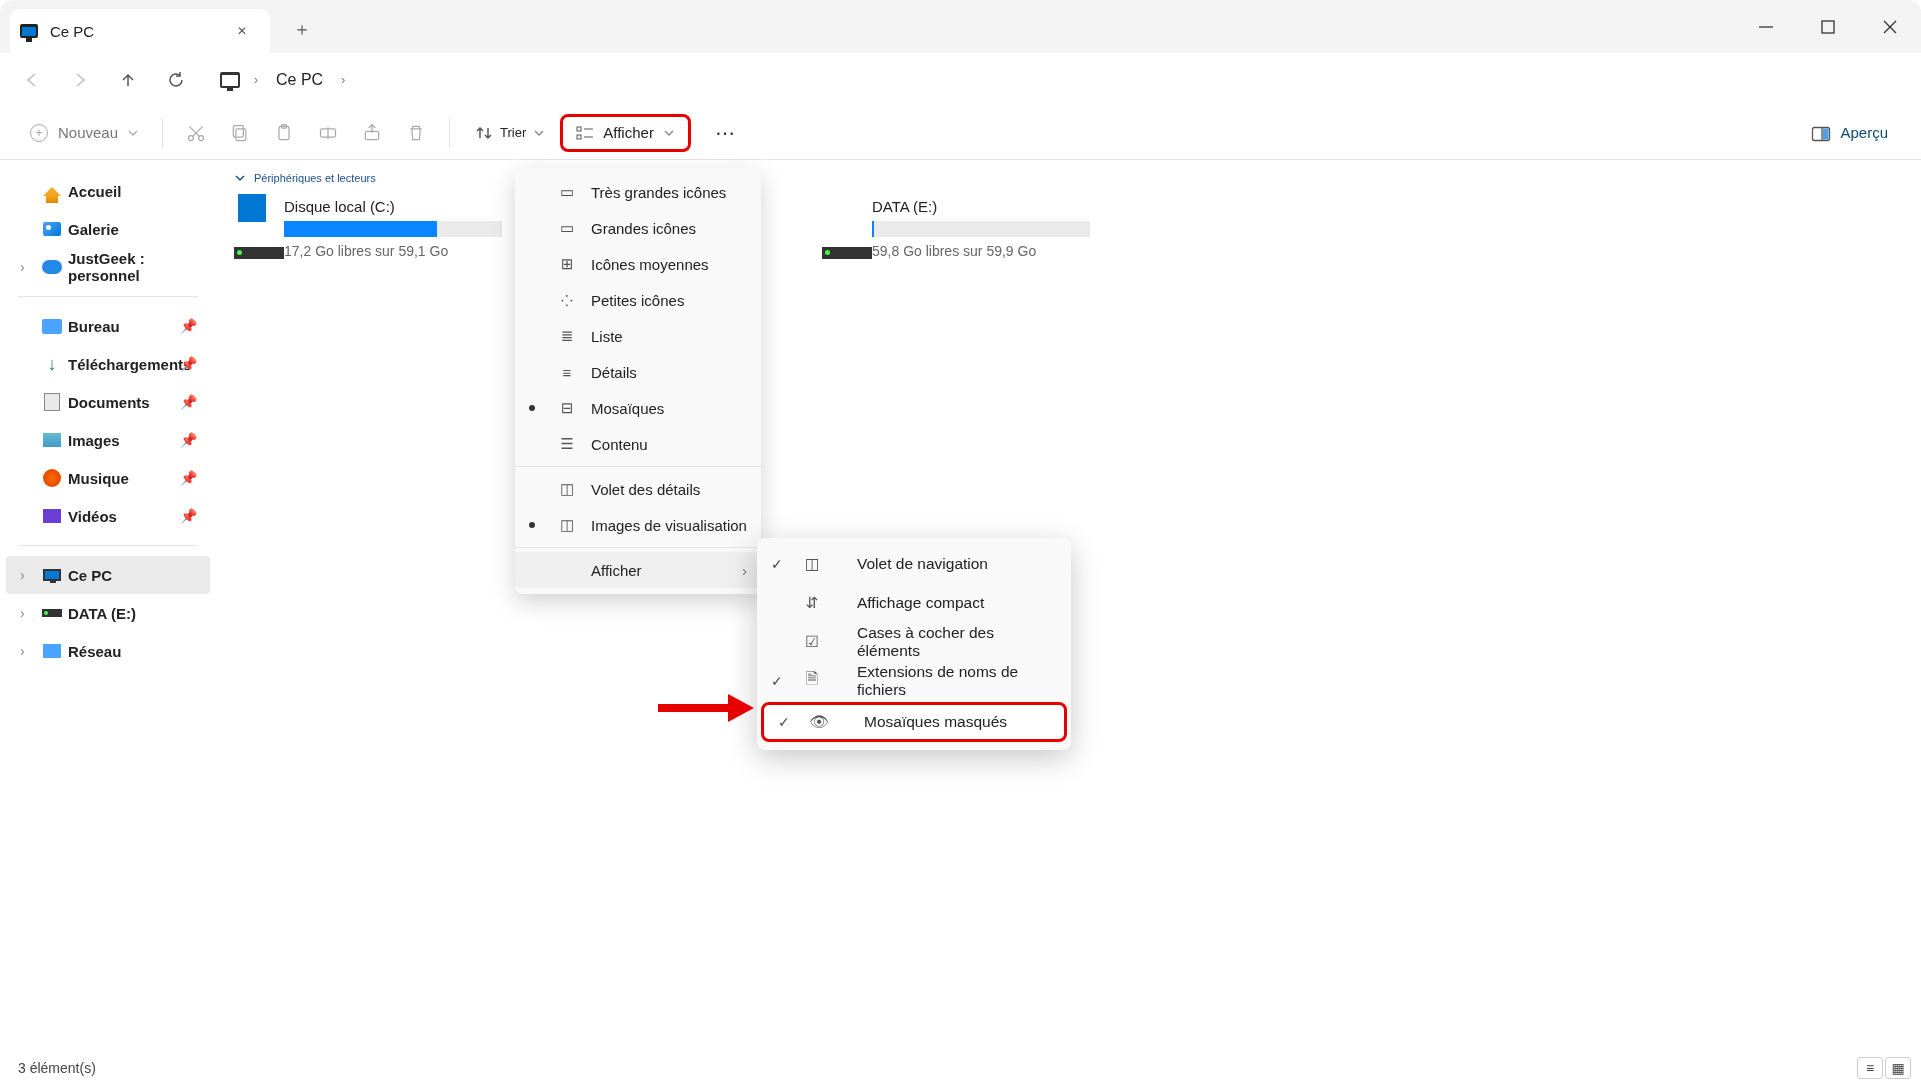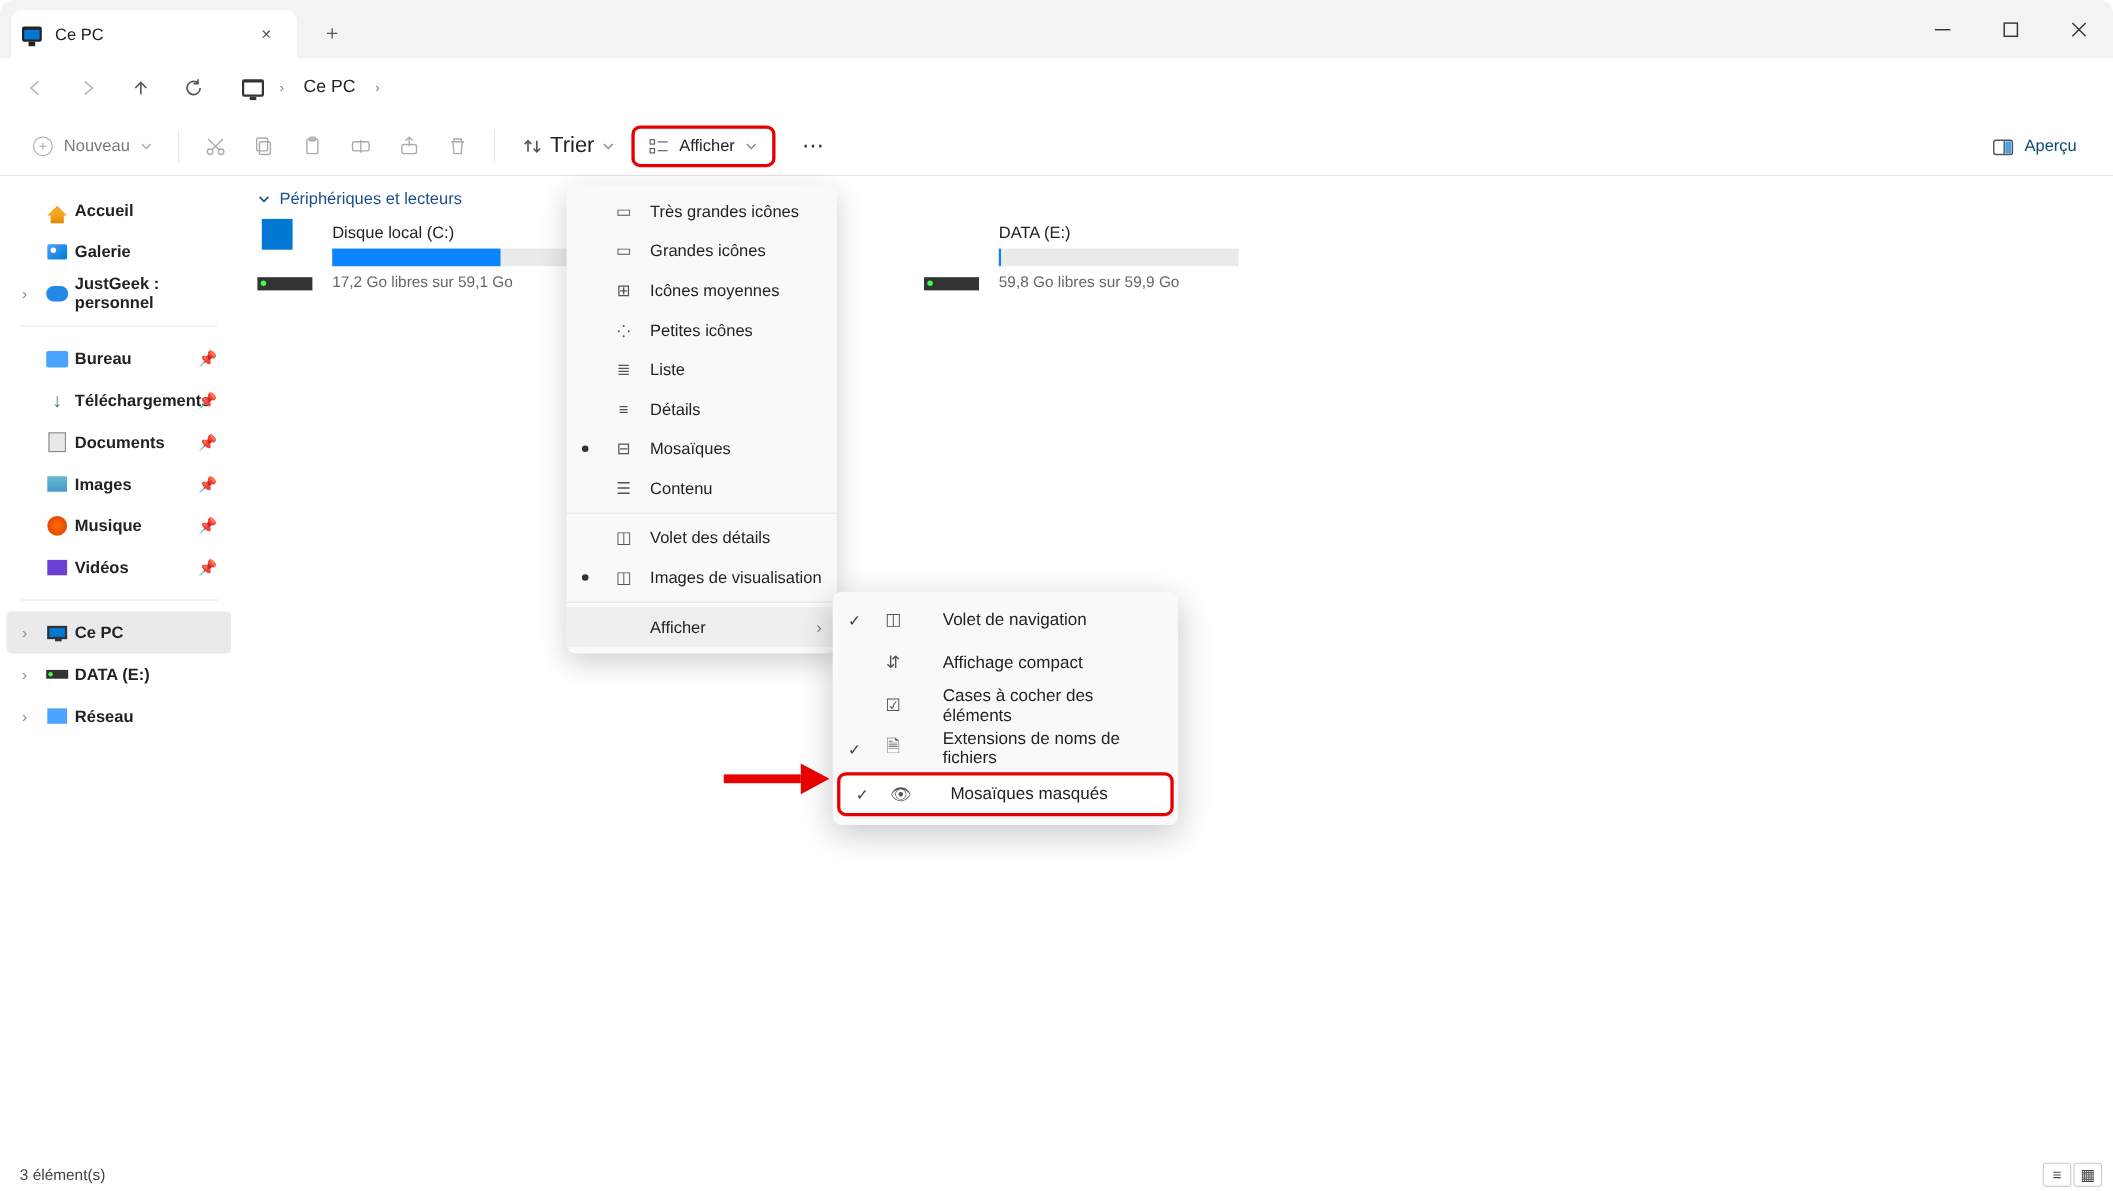--- a/index.html
+++ b/index.html
@@ -30,21 +30,21 @@
 .search-wrap { margin-left:auto; width:340px; height:38px; display:flex; align-items:center; padding:0 14px; color:#888; font-size:15px; position:relative; }
 .search-ico { position:absolute; right:14px; }
 
 
 .toolbar { height:54px; border-bottom:1px solid #e5e5e5; display:flex; align-items:center; padding:0 18px; gap:2px; position:relative; }
 .tb-new { display:flex; align-items:center; gap:10px; color:#777; padding:0 12px; height:38px; font-size:15px; }
 .tb-new-ico { width:18px; height:18px; border:1.5px solid #aaa; border-radius:50%; display:flex; align-items:center; justify-content:center; font-size:13px; color:#aaa; }
 .tb-sep { width:1px; height:30px; background:#e5e5e5; margin:0 10px; }
 .tb-ico { width:42px; height:40px; display:flex; align-items:center; justify-content:center; color:#aaa; }
 .tb-ico svg { width:20px; height:20px; stroke:#aaa; fill:none; stroke-width:1.5; }
-.tb-sort { display:flex; align-items:center; gap:8px; height:38px; padding:0 14px; color:#222; font-size:20px; }
+.tb-sort { display:flex; align-items:center; gap:8px; height:38px; padding:0 14px; color:#222; font-size:13px; }
 .tb-afficher { display:flex; align-items:center; gap:10px; height:38px; padding:0 14px; color:#222; font-size:15px; border:3px solid #e60000; border-radius:8px; }
 .tb-more { width:42px; display:flex; align-items:center; justify-content:center; font-size:20px; letter-spacing:2px; color:#333; margin-left:12px; }
 .tb-apercu { position:absolute; right:33px; display:flex; align-items:flex-end; gap:10px; font-size:15px; color:#0c4a6e; }
 
 
 .body { display:flex; height:calc(1083px - 53px - 53px - 54px - 30px); }
 .sidebar { width:216px; padding:12px 6px; overflow-y:auto; }
 .sb-item { display:flex; align-items:center; height:38px; padding:0 10px 0 36px; font-size:15px; color:#222; border-radius:4px; position:relative; }
 .sb-item .ico { position:absolute; left:36px; width:20px; height:20px; display:flex; align-items:center; justify-content:center; }
 .sb-item span.label { margin-left:26px;font-weight:bold; }
@@ -64,23 +64,23 @@
 .ico-music{width:18px;height:18px;background:radial-gradient(circle at 50% 50%,#ff6a00,#d43f00);border-radius:50%;}
 .ico-video{width:18px;height:14px;background:#6b3fd4;}
 .ico-pc{width:18px;height:12px;background:#0078d4;border:2px solid #333;position:relative;}
 .ico-pc::after{content:"";position:absolute;bottom:-4px;left:5px;width:6px;height:3px;background:#333;}
 .ico-drive{width:22px;height:8px;background:#333;position:relative;}
 .ico-drive::before{content:"";position:absolute;left:2px;top:2px;width:4px;height:4px;background:#4f4;border-radius:50%;}
 .ico-net{width:18px;height:14px;background:#4aa3ff;}
 
 
 .content { flex:1; padding:12px 18px; position:relative; }
-.group-header { display:flex; align-items:center; gap:8px; color:#1a4f8f; font-size:15px; margin-bottom:14px; }
+.group-header { display:flex; align-items:center; gap:8px; color:#1a4f8f; font-size:11px; margin-bottom:14px; }
 .drives { display:flex; gap:320px; }
-.drive { display:flex; gap:18px; }
+.drive { display:flex; }
 .drive-ico { position:relative; width:50px; }
 .drive-ico.win::before{content:"";position:absolute;left:4px;top:-4px;width:28px;height:28px;background:#0078d4;}
 .drive-ico .bar{position:absolute;bottom:0;width:50px;height:12px;background:#333;}
 .drive-ico .bar::before{content:"";position:absolute;left:3px;top:3px;width:5px;height:5px;background:#4f4;border-radius:50%;}
 .drive-info { display:flex; flex-direction:column; gap:6px; }
 .drive-name { font-size:15px; color:#222; }
 .drive-bar { width:218px; height:16px; background:#eaeaea; position:relative; }
 .drive-bar .fill { position:absolute; left:0; top:0; bottom:0; background:#0a84ff; }
 .drive-free { font-size:14px; color:#666; }
 

